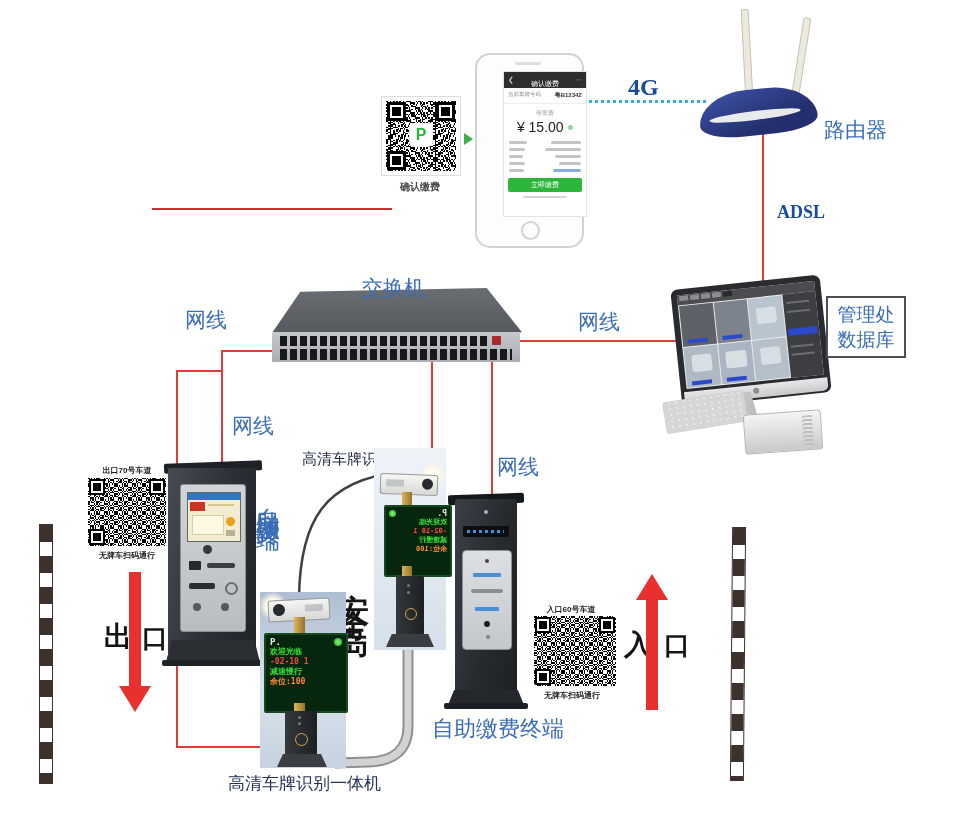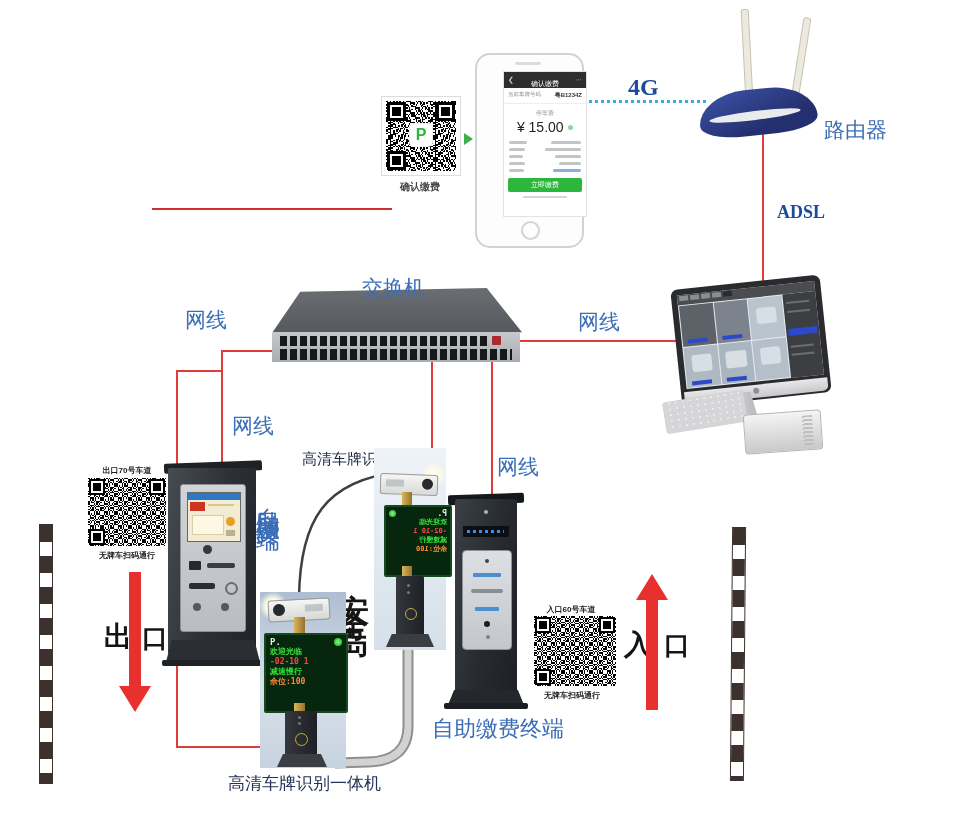--- a/index.html
+++ b/index.html
@@ -179,20 +179,24 @@
     </div>
     <div class="abs" style="left:62px;top:118px;width:34px;height:26px;background:linear-gradient(90deg,#d9d9db,#b8b8bb);clip-path:polygon(22% 0,78% 0,100% 100%,0 100%);"></div>
     <div class="abs" style="left:42px;top:140px;width:96px;height:8px;background:linear-gradient(180deg,#e4e4e6,#bdbdc0);border-radius:50%;"></div>
     <div class="abs" style="left:2px;top:122px;width:80px;height:30px;background:#e9e9eb;border:1px solid #cfcfd2;border-radius:3px;transform:rotate(-9deg);
                 background-image:repeating-linear-gradient(90deg,#d6d6d9 0 5px,transparent 5px 7px),repeating-linear-gradient(0deg,#d6d6d9 0 4px,transparent 4px 6px);"></div>
     <div class="abs" style="left:82px;top:138px;width:76px;height:38px;background:linear-gradient(180deg,#f4f4f4,#c9c9cb);border:1px solid #b5b5b8;border-radius:4px;transform:rotate(-4deg);">
       <i style="position:absolute;right:8px;top:4px;bottom:4px;width:10px;background:repeating-linear-gradient(0deg,#bfbfc2 0 2px,transparent 2px 4px);"></i>
     </div>
   </div>
 
+  <div class="abs" style="left:826px;top:296px;width:76px;height:58px;border:2px solid #4a4f55;background:#fff;display:flex;flex-direction:column;justify-content:center;align-items:center;">
+    <span class="blue-label" style="font-size:19px;line-height:25px;">管理处</span>
+    <span class="blue-label" style="font-size:19px;line-height:25px;">数据库</span>
+  </div>
 
   <div class="qr-cap" style="left:78px;top:465px;width:98px;font-size:8px;">出口70号车道</div>
   <div class="qr" style="left:86px;top:476px;width:82px;height:72px;border:none;">
     <div class="mods" style="inset:2px;background-size:7px 7px,4px 4px;"></div>
     <div class="finder" style="left:3px;top:3px;width:12px;height:12px;border-width:2.5px;"></div>
     <div class="finder" style="right:3px;top:3px;width:12px;height:12px;border-width:2.5px;"></div>
     <div class="finder" style="left:3px;bottom:3px;width:12px;height:12px;border-width:2.5px;"></div>
   </div>
   <div class="qr-cap" style="left:71px;top:550px;width:112px;font-size:8px;">无牌车扫码通行</div>
 

